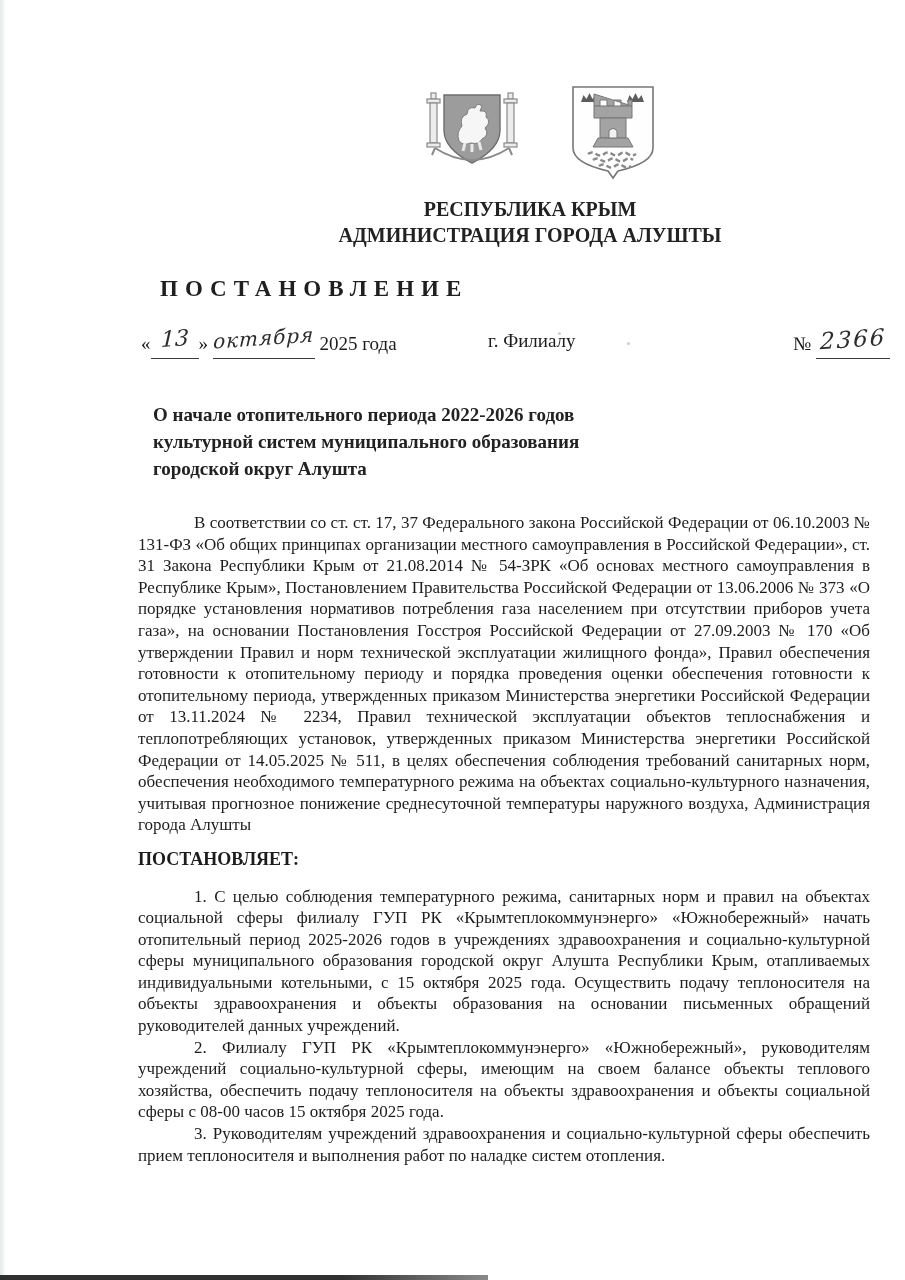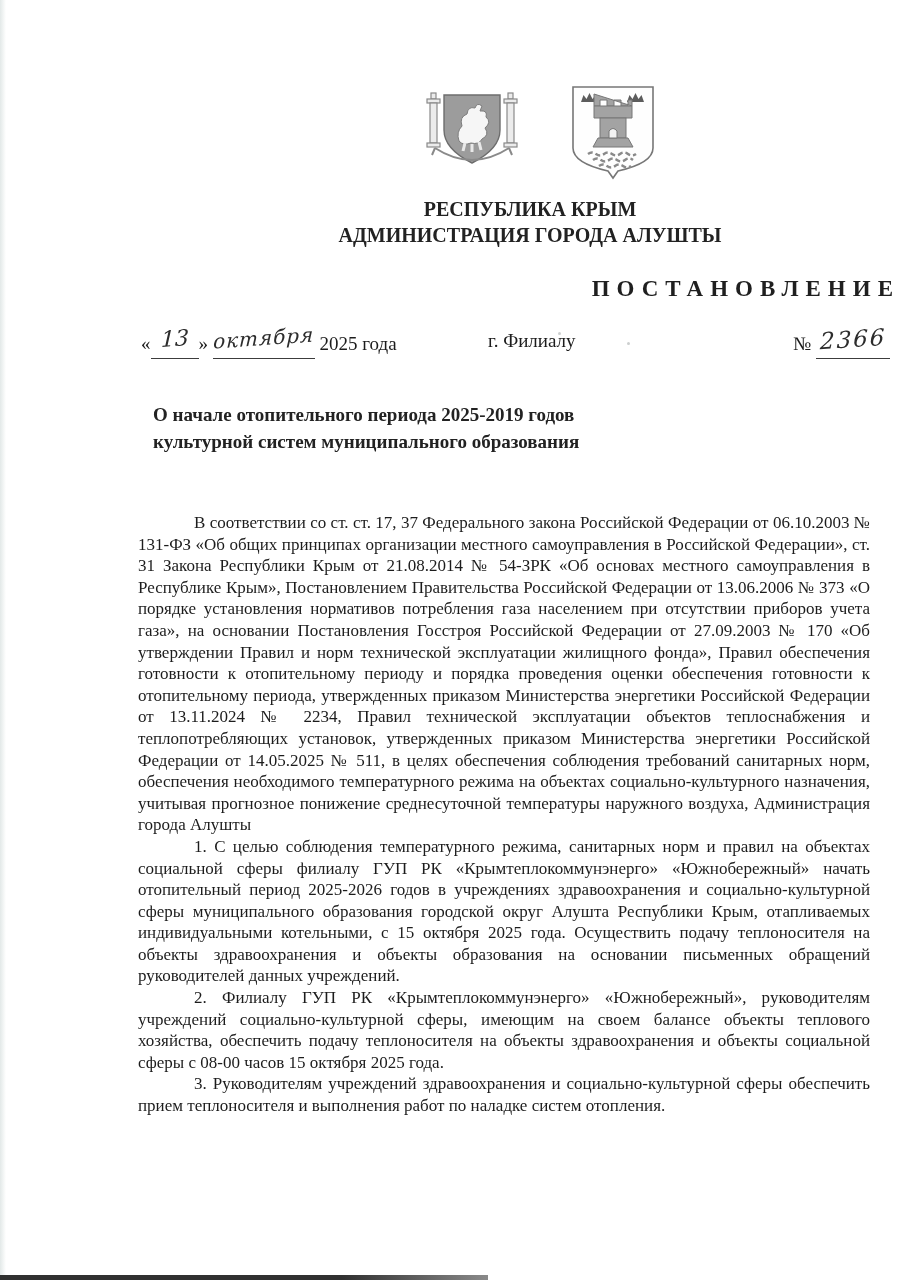--- a/index.html
+++ b/index.html
@@ -19,21 +19,21 @@
   .speck{position:absolute;border-radius:50%;background:#9aa0a0;opacity:.5;}
 
   .emblem{position:absolute;}
   .emblem-left{left:424px;top:86px;width:96px;height:90px;}
   .emblem-right{left:566px;top:82px;width:94px;height:100px;}
 
   .header-block{position:absolute;left:160px;width:740px;top:196px;
     text-align:center;font-weight:bold;font-size:20px;line-height:26px;
     color:#222;}
   .doc-title{position:absolute;left:160px;width:740px;top:276px;
-    text-align:right;font-weight:bold;font-size:23px;letter-spacing:7px;color:#1f1f1f;}
+    text-align:left;font-weight:bold;font-size:23px;letter-spacing:7px;color:#1f1f1f;}
 
   .date-row{position:absolute;left:0;top:326px;width:905px;height:40px;font-size:19px;}
   .d-left{position:absolute;left:141px;top:0;white-space:nowrap;}
   .d-city{position:absolute;left:488px;top:4px;}
   .d-num{position:absolute;left:793px;top:0;white-space:nowrap;}
   .u{display:inline-block;border-bottom:1.3px solid #3c3c3c;text-align:center;height:32px;vertical-align:bottom;}
   .u-day{width:48px;}
   .u-month{width:102px;}
   .u-num{width:74px;}
   .hw{display:inline-block;font-style:italic;color:#2c2c2c;
@@ -114,26 +114,28 @@
       <span class="printed">2025 года</span>
     </span>
     <span class="d-city">г. Филиалу</span>
     <span class="d-num">
       <span class="printed">№</span>
       <span class="u u-num"><span class="hw hw-num">2366</span></span>
     </span>
   </div>
 
   <div class="subject">
-    <div>О начале отопительного периода 2025-2019 годов</div>
+    <div>О начале отопительного периода 2022-2026 годов</div>
     <div>культурной систем муниципального образования</div>
+    <div>городской округ Алушта</div>
   </div>
 
   <div class="body-text">
     <p>В соответствии со ст. ст. 17, 37 Федерального закона Российской Федерации от 06.10.2003 № 131-ФЗ «Об общих принципах организации местного самоуправления в Российской Федерации», ст. 31 Закона Республики Крым от 21.08.2014 № 54-ЗРК «Об основах местного самоуправления в Республике Крым», Постановлением Правительства Российской Федерации от 13.06.2006 № 373 «О порядке установления нормативов потребления газа населением при отсутствии приборов учета газа», на основании Постановления Госстроя Российской Федерации от 27.09.2003  № 170 «Об утверждении Правил и норм технической эксплуатации жилищного фонда», Правил обеспечения готовности к отопительному периоду и порядка проведения оценки обеспечения готовности к отопительному периода, утвержденных приказом Министерства энергетики Российской Федерации от 13.11.2024 № 2234, Правил технической эксплуатации объектов теплоснабжения и теплопотребляющих установок, утвержденных приказом Министерства энергетики Российской Федерации от 14.05.2025 № 511, в целях обеспечения соблюдения требований санитарных норм, обеспечения необходимого температурного режима на объектах социально-культурного назначения, учитывая прогнозное понижение среднесуточной  температуры наружного воздуха, Администрация города Алушты</p>
+    <p class="resolves">ПОСТАНОВЛЯЕТ:</p>
     <p>1. С целью соблюдения температурного режима, санитарных норм и правил на объектах социальной сферы филиалу ГУП РК «Крымтеплокоммунэнерго» «Южнобережный» начать отопительный период 2025-2026 годов в учреждениях здравоохранения и  социально-культурной сферы муниципального образования городской округ Алушта Республики Крым, отапливаемых индивидуальными котельными, с 15 октября 2025 года. Осуществить подачу теплоносителя на объекты здравоохранения и объекты образования на основании письменных обращений руководителей данных учреждений.</p>
     <p>2. Филиалу ГУП РК «Крымтеплокоммунэнерго» «Южнобережный», руководителям учреждений социально-культурной сферы, имеющим на своем балансе объекты теплового хозяйства, обеспечить подачу теплоносителя на объекты здравоохранения и объекты социальной сферы  с 08-00 часов 15 октября 2025 года.</p>
     <p>3. Руководителям учреждений здравоохранения и социально-культурной сферы обеспечить прием теплоносителя и выполнения работ по наладке систем отопления.</p>
   </div>
 
   <div class="speck" style="left:558px;top:332px;width:3px;height:3px;"></div>
   <div class="speck" style="left:627px;top:342px;width:3px;height:3px;"></div>
   <div class="scan-bar"></div>
 </div>
 

